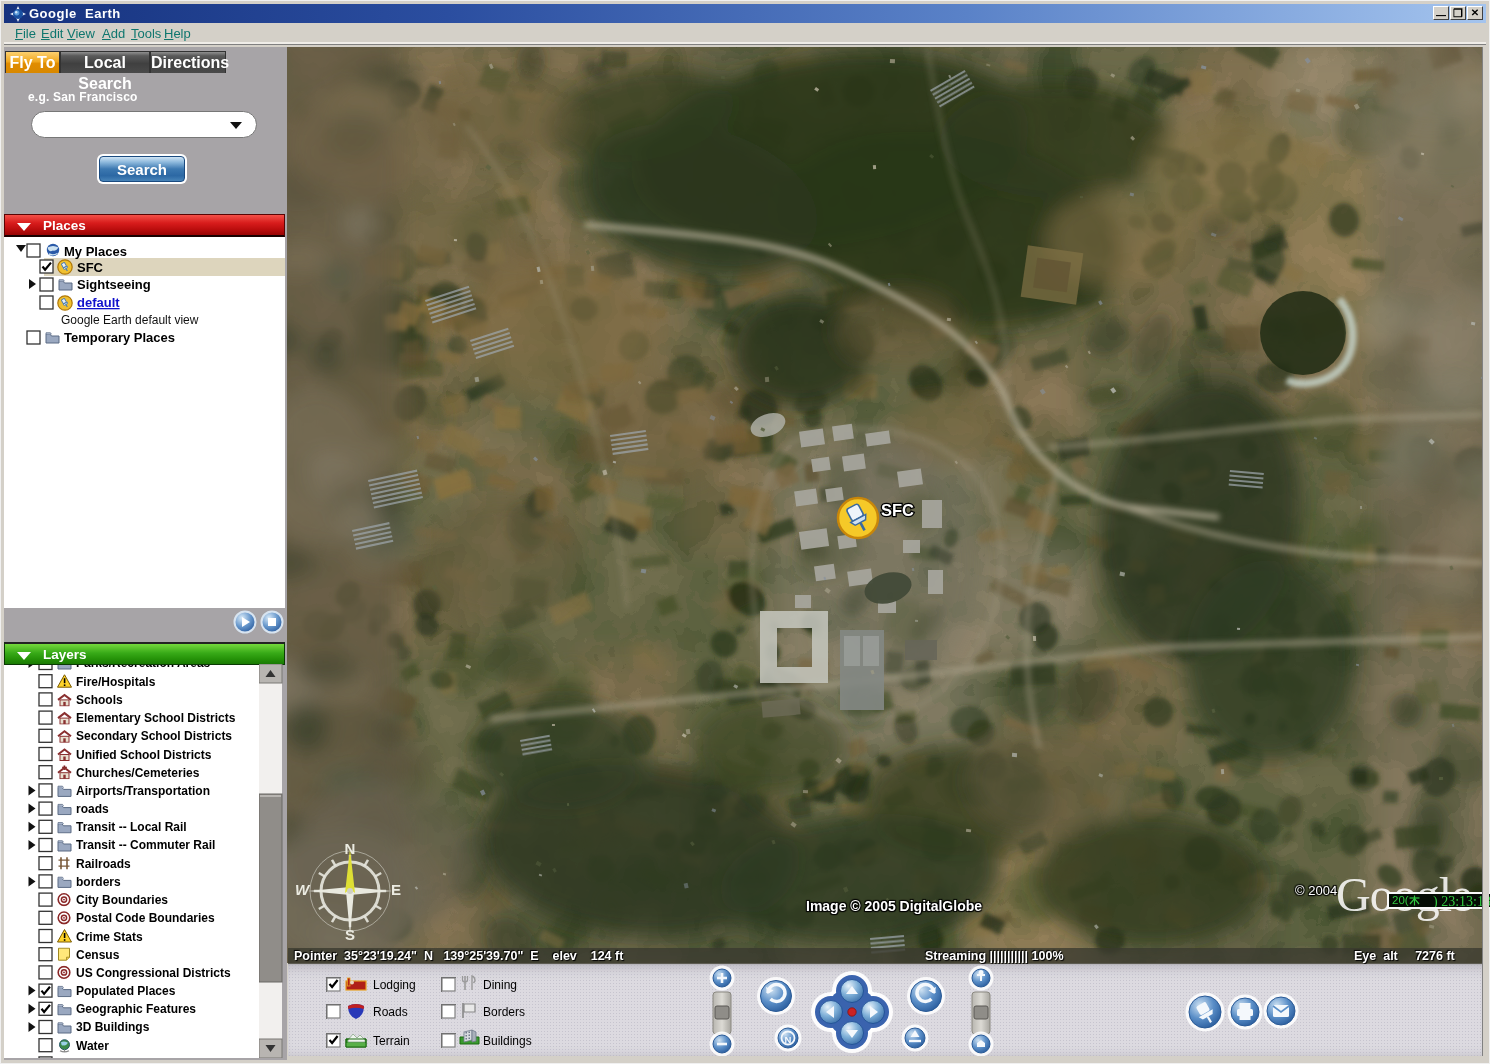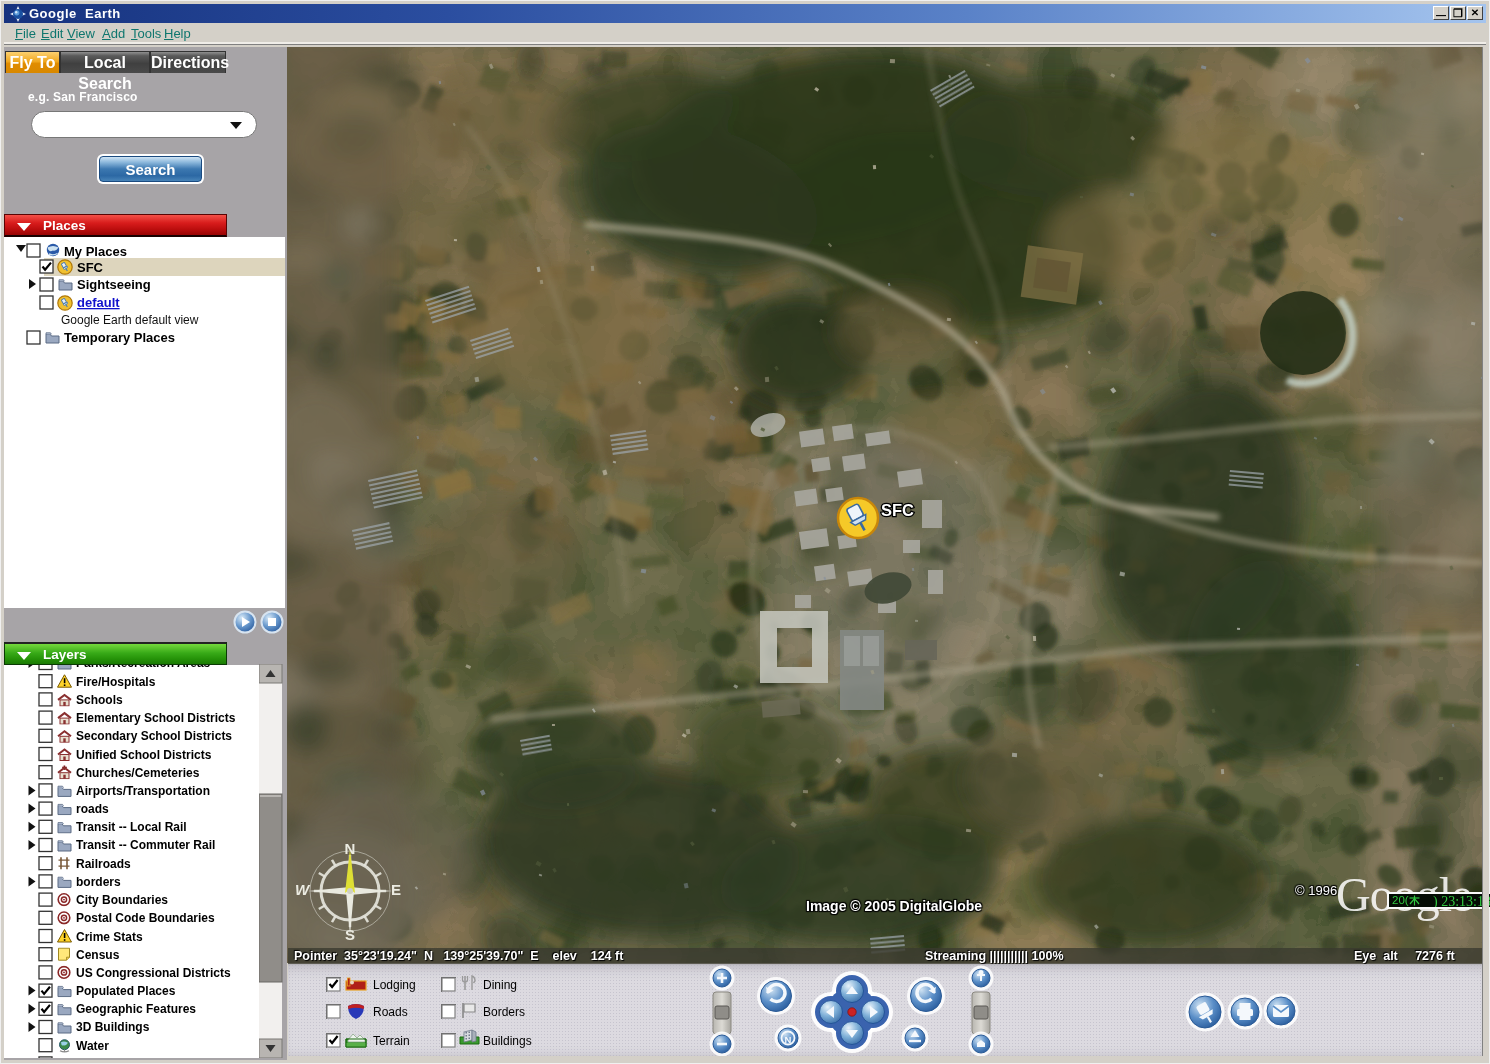--- a/index.html
+++ b/index.html
@@ -11,23 +11,23 @@
 #menubar span { position:absolute; top:3px; }
 u { text-decoration:underline; }
 #sidebar { position:absolute; left:3px; top:46px; width:283px; bottom:3px; background:#a7a4a7; }
 .tab { position:absolute; top:4px; height:22px; color:#fff; font-weight:bold; font-size:16px; text-align:center; line-height:21px; border:1px solid #333; border-bottom:none; }
 .tabdark { background:linear-gradient(#909090 0%,#5a5a5a 18%,#404040 55%,#4a4a4a 100%); }
 #tabfly { left:1px; width:55px; background:linear-gradient(#fcd070 0%,#f0a820 45%,#e08c00 55%,#d88800 100%); color:#fff; }
 #searchpane { position:absolute; left:0; top:0; width:283px; height:159px; background:#a7a4a7; }
 #eg { position:absolute; left:24px; top:43px; color:#fff; font-weight:bold; font-size:12px; letter-spacing:0.2px; }
 #combo { position:absolute; left:27px; top:64px; width:226px; height:27px; background:#fff; border:1px solid #777; border-radius:14px; }
 #combo .arr { position:absolute; right:14px; top:10px; width:0; height:0; border-left:6px solid transparent; border-right:6px solid transparent; border-top:7px solid #111; }
-#searchbtn { position:absolute; left:93px; top:107px; width:107px; height:30px; border-radius:6px; background:#fff; padding:2px; }
+#searchbtn { position:absolute; left:93px; top:107px; width:90px; height:30px; border-radius:6px; background:#fff; padding:2px; }
 #searchbtn .in { width:100%; height:100%; border-radius:4px; background:linear-gradient(#cfe4f4 0%,#8cb8dc 22%,#3c78b0 50%,#2c68a4 78%,#4884b8 100%); color:#fff; font-weight:bold; font-size:15px; text-align:center; line-height:25px; border:1px solid #1a4a80; }
-.hdr { position:absolute; left:0px; width:223px; height:23px; color:#fff; font-weight:bold; font-size:13.5px; }
+.hdr { position:absolute; left:0px; width:281px; height:23px; color:#fff; font-weight:bold; font-size:13.5px; }
 .hdr .tri { position:absolute; left:12px; top:8px; width:0; height:0; border-left:7px solid transparent; border-right:7px solid transparent; border-top:8px solid #fff; }
 .hdr .lab { position:absolute; left:38px; top:3px; }
 #placeshdr { top:167px; background:linear-gradient(#f45048 0%,#d81c1c 40%,#b80c0c 75%,#980404 100%); border:1px solid #5a0404; border-bottom:2px solid #1a0000; }
 #layershdr { top:595px; background:linear-gradient(#74d83c 0%,#38aa18 45%,#259208 75%,#1a7a04 100%); border:1px solid #0a3a04; border-top:2px solid #222; }
 #placesbtns { position:absolute; left:0; top:561px; width:283px; height:29px; background:#a7a4a7; }
 #map { position:absolute; left:286px; top:46px; }
 #statusbar { position:absolute; left:287px; top:947px; width:1196px; height:16px; background:rgba(58,58,48,0.78); color:#fff; font-size:12.5px; font-weight:bold; }
 #statusbar span { position:absolute; top:1px; white-space:pre; text-shadow:1px 1px 1px #000, -1px -1px 1px #000; }
 #toolbar { position:absolute; left:287px; top:963px; width:1196px; height:94px; background:#dcdae0; background-image:radial-gradient(#c6c4ce 0.8px, transparent 0.9px); background-size:3px 3px; box-shadow: inset 0 1px 0 #b8b6bc, inset 0 12px 14px -10px #b0aeb6, inset 0 -10px 12px -10px #b4b2ba; }
 #rightedge { position:absolute; right:0px; top:46px; width:7px; bottom:3px; background:#d4d0c8; border-left:1px solid #808080; }
@@ -1473,21 +1473,21 @@
 <svg width="120" height="60" viewBox="0 0 120 60" style="position:absolute;left:835px;top:495px">
 <circle cx="22" cy="22" r="20" fill="#f5c928" stroke="#c8860a" stroke-width="2.5"></circle>
 <g transform="rotate(-28 22 22)">
         <rect x="15.5" y="9" width="13" height="13.5" rx="2.5" fill="#eef4fa" stroke="#3a6aa0" stroke-width="1.6"></rect>
         <path d="M13.5 22.5 h17 l-2.6 4.6 h-11.8 z" fill="#cfe0ef" stroke="#3a6aa0" stroke-width="1.4"></path>
         <line x1="22" y1="27.4" x2="22" y2="36" stroke="#3a6aa0" stroke-width="2.6"></line>
       </g>
 <text x="45" y="20" font-family="Liberation Sans, sans-serif" font-size="16.5" font-weight="bold" fill="#fff" stroke="#000" stroke-width="2.6" paint-order="stroke">SFC</text>
 </svg>
 <div class="ol" style="left:805px;top:897px;font-size:14px">Image © 2005 DigitalGlobe</div>
-<div class="ol" style="left:1294px;top:882px;font-size:13px;font-weight:normal">© 1996</div>
+<div class="ol" style="left:1294px;top:882px;font-size:13px;font-weight:normal">© 2004</div>
 <div style="position:absolute;left:1335px;top:866px;width:148px;height:62px;overflow:hidden"><span style="font-family:'Liberation Serif',serif;font-size:48px;color:rgba(255,255,255,0.85);letter-spacing:-1px">Google</span></div>
 <div style="position:absolute;left:1386px;top:891px;width:104px;height:17px;background:#050c05;border:2px solid #fafafa;border-right:none;overflow:hidden">
  <span style="position:absolute;left:3px;top:0px;font-size:11.5px;color:#32c841;white-space:pre;font-family:'Liberation Sans',sans-serif">20(</span>
  <svg style="position:absolute;left:20px;top:1px" width="11" height="11" viewBox="0 0 11 11">
         <g stroke="#32c841" stroke-width="1.2" fill="none">
           <line x1="5.5" y1="0.5" x2="5.5" y2="10.5"></line>
           <line x1="0.5" y1="3" x2="10.5" y2="3"></line>
           <line x1="5.5" y1="3.6" x2="1" y2="9"></line>
           <line x1="5.5" y1="3.6" x2="10" y2="9"></line>
         </g>

